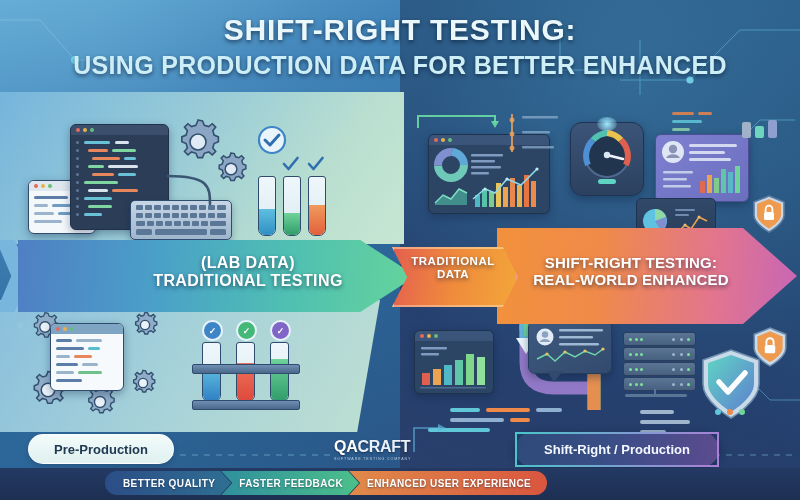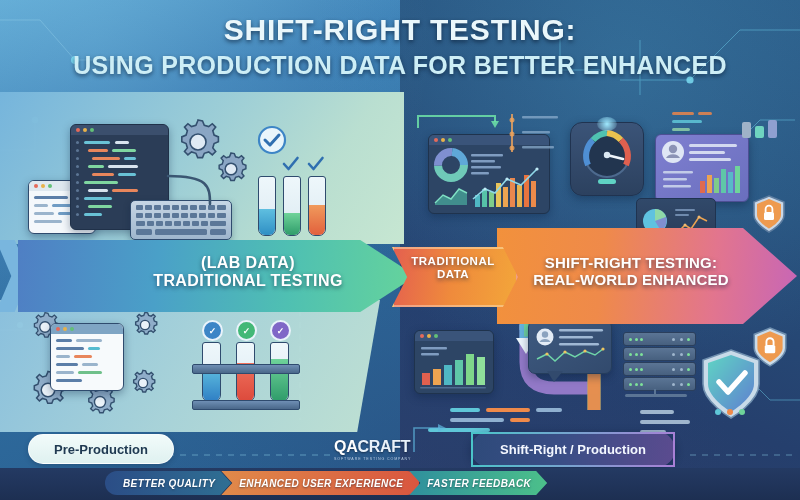--- a/index.html
+++ b/index.html
@@ -72,28 +72,28 @@
   
   .pill{position:absolute;z-index:14;display:flex;align-items:center;justify-content:center;
     border-radius:18px;font-weight:bold;font-size:13px;}
   .pill-light{background:linear-gradient(180deg,#f2fbfa,#dff1f0);color:#203a52;
     box-shadow:0 2px 5px rgba(20,45,75,.3);border:1px solid rgba(255,255,255,.8);}
   .pill-dark{background:linear-gradient(100deg,#2e4a7a,#3a4e86 45%,#5b4b8f 100%);
     color:#f3f7ff;border:2px solid;border-image:linear-gradient(100deg,#49c6c9,#a97fd6) 1;
     border-radius:18px;box-shadow:0 2px 8px rgba(10,25,55,.45);}
   #pill-prepod{left:28px;top:434px;width:144px;height:28px;}
   #pill-dev{left:186px;top:434px;width:124px;height:28px;}
-  #pill-shift{left:471px;top:432px;width:200px;height:31px;}
+  #pill-shift{left:515px;top:432px;width:200px;height:31px;}
 
   
   .ribbon{position:absolute;left:0;top:468px;width:800px;height:32px;z-index:15;
     background:linear-gradient(180deg,#243a63,#1d2f52);}
   .ribbon-line{position:absolute;left:0;top:483px;width:800px;height:2px;z-index:14;
     background:linear-gradient(90deg,rgba(120,190,220,0),rgba(150,200,230,.6),rgba(120,190,220,0));}
-  .ribbon-items{position:absolute;left:105px;top:471px;height:24px;z-index:16;display:flex;font-style:italic;}
+  .ribbon-items{position:absolute;left:105px;top:471px;height:24px;z-index:16;display:flex;}
   .rib{height:24px;display:flex;align-items:center;color:#fff;font-size:10px;
     font-weight:bold;letter-spacing:.4px;padding:0 16px 0 18px;
     text-shadow:0 1px 2px rgba(10,25,50,.5);}
   .rib1{background:linear-gradient(90deg,#2b4d86,#2f6f93);border-radius:12px 0 0 12px;
     clip-path:polygon(0 0,calc(100% - 11px) 0,100% 50%,calc(100% - 11px) 100%,0 100%);}
   .rib2{background:linear-gradient(90deg,#2f8f9d,#4cc08a);margin-left:-10px;
     clip-path:polygon(0 0,calc(100% - 11px) 0,100% 50%,calc(100% - 11px) 100%,0 100%,11px 50%);}
   .rib3{background:linear-gradient(90deg,#e08a4a,#d9563f);margin-left:-10px;
     border-radius:0 12px 12px 0;
     clip-path:polygon(0 0,100% 0,100% 100%,0 100%,11px 50%);}
@@ -704,25 +704,25 @@
   <div class="pill pill-dark" id="pill-shift">
     <span>Shift-Right / Production</span>
   </div>
 
   <div class="ribbon"></div>
   <div class="ribbon-line"></div>
   <div class="ribbon-items">
     <div class="rib rib1">
       <span>BETTER QUALITY</span>
     </div>
+    <div class="rib rib2">
+      <span>FASTER FEEDBACK</span>
+    </div>
     <div class="rib rib3">
       <span>ENHANCED USER EXPERIENCE</span>
-    </div>
-    <div class="rib rib2">
-      <span>FASTER FEEDBACK</span>
     </div>
   </div>
 
   <div class="watermark">
     <div class="wm-main">
       <span class="qa">QA</span><span>CRAFT</span>
     </div>
     <div class="wm-sub">SOFTWARE TESTING COMPANY</div>
   </div>
 

